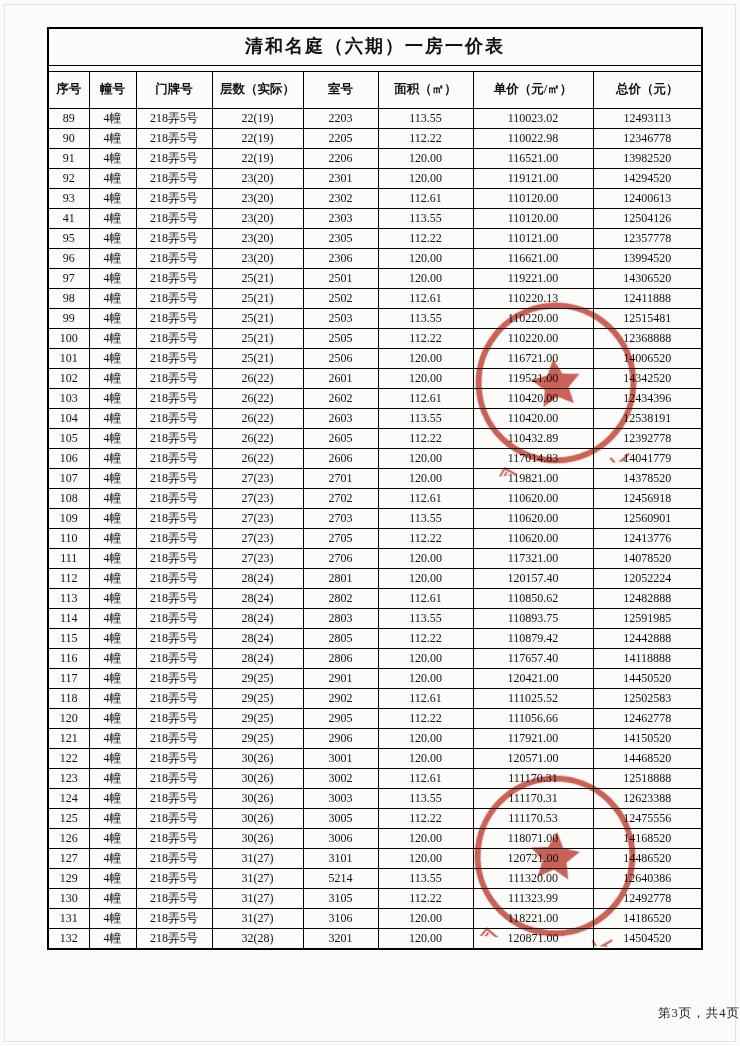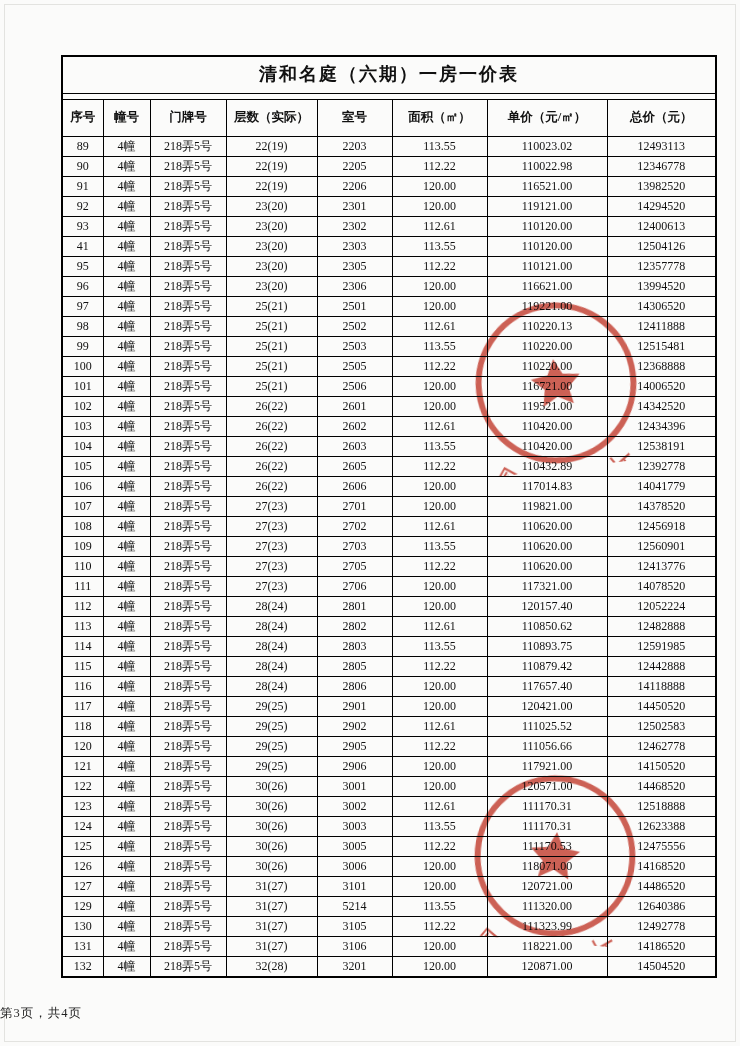--- a/index.html
+++ b/index.html
@@ -7,21 +7,21 @@
     width:740px;height:1046px;position:relative;
     background:#fbfbfa;
     font-family:"Liberation Serif","DejaVu Serif",serif;
     color:#111;
     overflow:hidden;
   }
   .scan-frame{
     position:absolute;inset:4px;border:1px solid #e3e3e0;pointer-events:none;
   }
   .doc{
-    position:absolute;left:61px;top:27px;width:654px;margin-top:28px;
+    position:absolute;left:47px;top:27px;width:654px;
   }
   table.price-table{
     border-collapse:collapse;width:100%;
     border:2px solid #000;
     table-layout:fixed;
   }
   .price-table th,.price-table td{
     border:1px solid #000;
     text-align:center;vertical-align:middle;
     padding:0 1px;
@@ -32,21 +32,21 @@
   }
   .price-table .title-cell{
     font-size:18px;font-weight:bold;height:36px;letter-spacing:2px;
   }
   .price-table .spacer-row th{height:5px;padding:0;border-top:1px solid #000;border-bottom:1px solid #000;}
   .price-table thead tr.header-row th{
     font-weight:bold;height:36px;font-size:12.5px;
   }
   .footer-line{
     position:absolute;left:0;top:1005px;width:740px;
-    text-align:left;font-size:12.5px;color:#222;letter-spacing:1px;
+    text-align:right;font-size:12.5px;color:#222;letter-spacing:1px;
   }
   .seal{
     position:absolute;width:172px;height:172px;
     opacity:.8;mix-blend-mode:multiply;
     filter:blur(.4px);
     pointer-events:none;
   }
   .seal.seal-1{left:470px;top:297px;transform:rotate(-7deg);}
   .seal.seal-2{left:469px;top:770px;transform:rotate(5deg);}
   .seal text{

